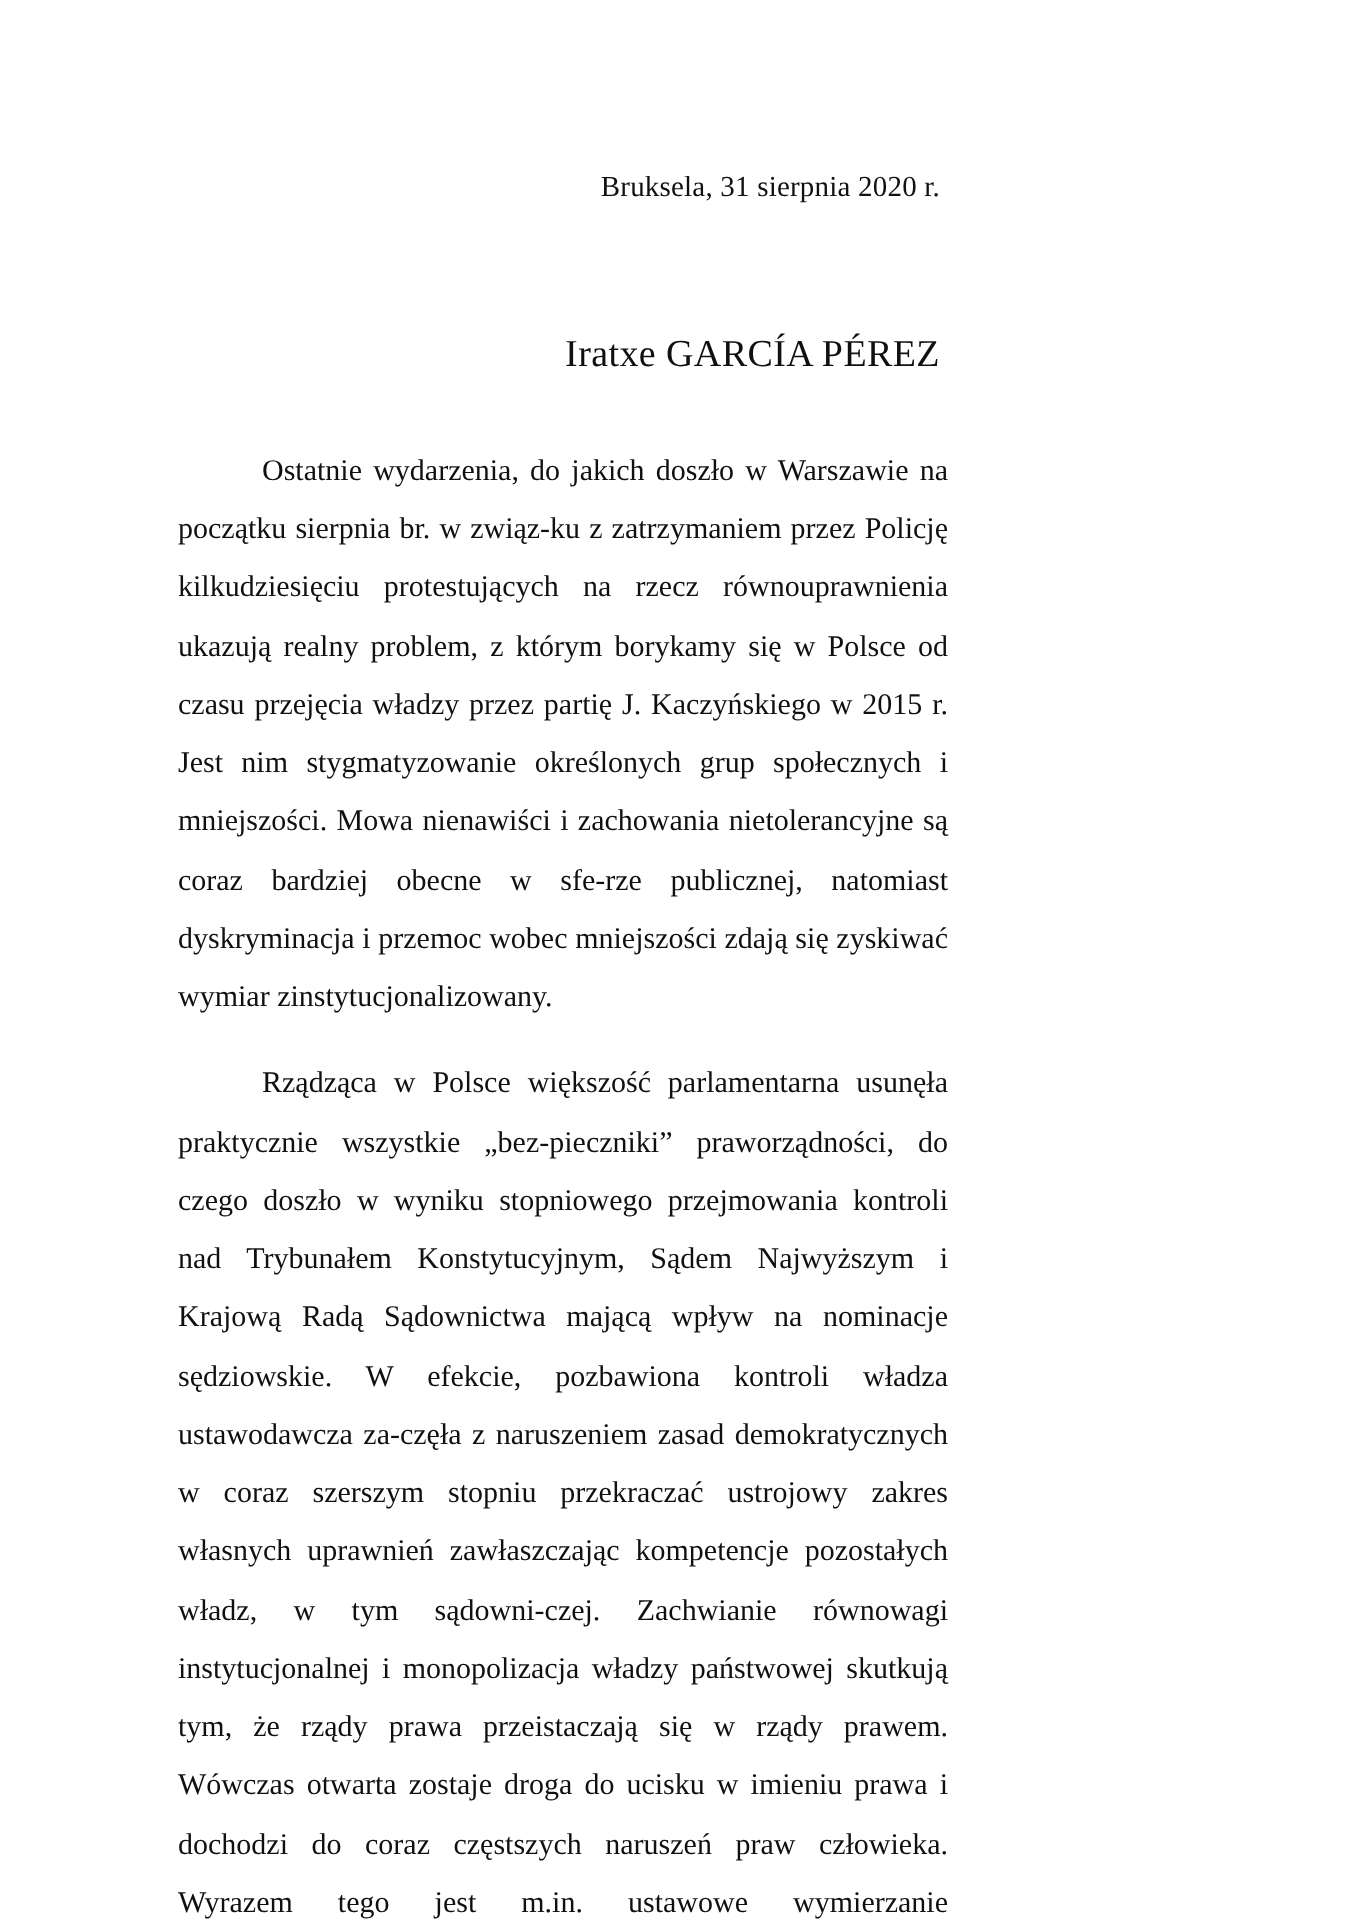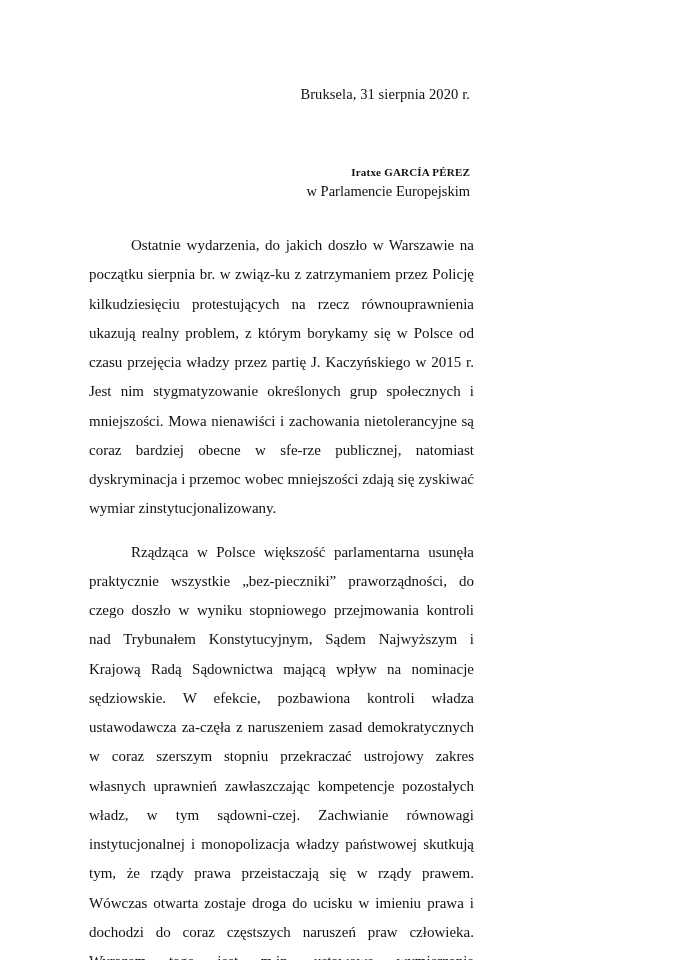--- a/index.html
+++ b/index.html
@@ -29,22 +29,22 @@
     margin-right: 4px;
     letter-spacing: 0.1px;
   }
   .addressee {
     margin-top: 62px;
     text-align: right;
     margin-right: 4px;
     line-height: 1.42;
   }
   .addressee .name {
-    font-weight: bold;
-    font-size: 11px;
+    font-weight: normal;
+    font-size: 19px;
     letter-spacing: 0.2px;
   }
   .addressee .role,
   .addressee .org {
     font-size: 14.5px;
   }
   .salutation {
     margin-top: 66px;
     margin-left: 40px;
     font-style: italic;
@@ -69,21 +69,20 @@
 </style>
 </head>
 <body>
 
 <div class="page">
 
   <div class="date-line">Bruksela, 31 sierpnia 2020 r.</div>
 
   <div class="addressee">
     <div class="name">Iratxe GARCÍA PÉREZ</div>
-    <div class="org">w Parlamencie Europejskim</div>
   </div>
 
 
   <div class="body-text">
     <p>Ostatnie wydarzenia, do jakich doszło w Warszawie na początku sierpnia br. w związ-ku z zatrzymaniem przez Policję kilkudziesięciu protestujących na rzecz równouprawnienia ukazują realny problem, z którym borykamy się w Polsce od czasu przejęcia władzy przez partię J. Kaczyńskiego w 2015 r. Jest nim stygmatyzowanie określonych grup społecznych i mniejszości. Mowa nienawiści i zachowania nietolerancyjne są coraz bardziej obecne w sfe-rze publicznej, natomiast dyskryminacja i przemoc wobec mniejszości zdają się zyskiwać wymiar zinstytucjonalizowany.</p>
     <p>Rządząca w Polsce większość parlamentarna usunęła praktycznie wszystkie „bez-pieczniki” praworządności, do czego doszło w wyniku stopniowego przejmowania kontroli nad Trybunałem Konstytucyjnym, Sądem Najwyższym i Krajową Radą Sądownictwa mającą wpływ na nominacje sędziowskie. W efekcie, pozbawiona kontroli władza ustawodawcza za-częła z naruszeniem zasad demokratycznych w coraz szerszym stopniu przekraczać ustrojowy zakres własnych uprawnień zawłaszczając kompetencje pozostałych władz, w tym sądowni-czej. Zachwianie równowagi instytucjonalnej i monopolizacja władzy państwowej skutkują tym, że rządy prawa przeistaczają się w rządy prawem. Wówczas otwarta zostaje droga do ucisku w imieniu prawa i dochodzi do coraz częstszych naruszeń praw człowieka. Wyrazem tego jest m.in. ustawowe wymierzanie sprawiedliwości dziejowej osobom uznawanym za dawnych przeciwników politycznych aktualnej większości parlamentarnej.</p>
   </div>
 
 </div>
 

